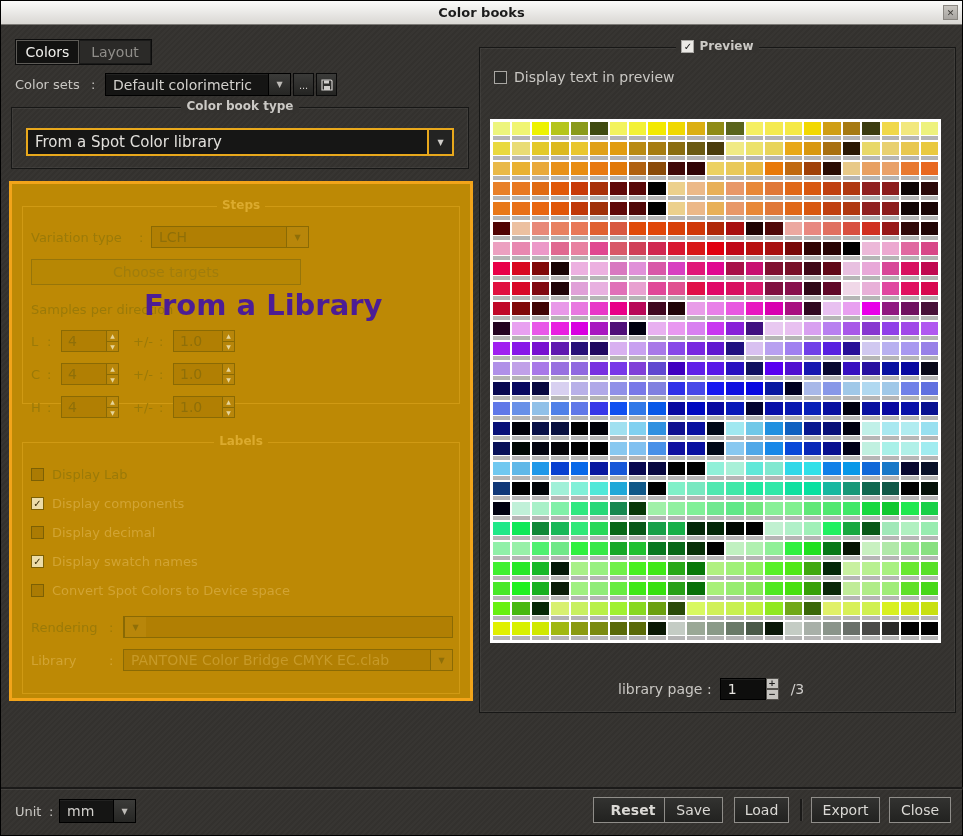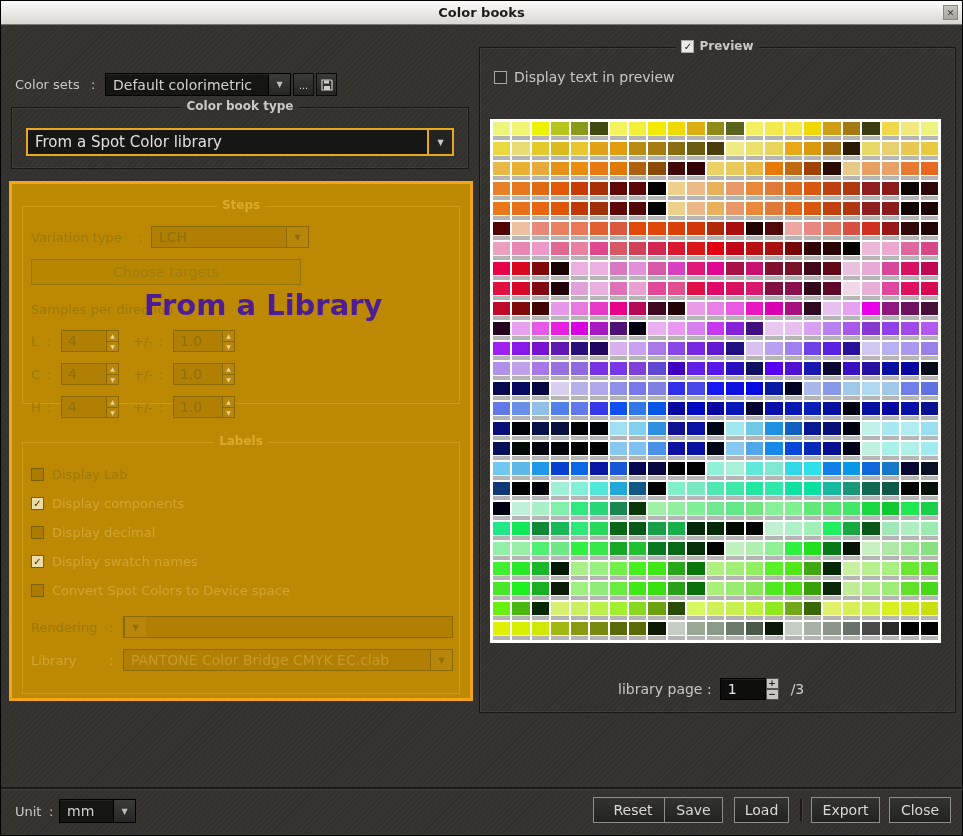--- a/index.html
+++ b/index.html
@@ -117,37 +117,41 @@
   .info-panel .half{flex:1;text-align:center;font-size:14px;color:#ceccc8;}
   .info-panel .vdiv{width:1px;align-self:stretch;margin:7px 0;background:#504e4a;box-shadow:-1px 0 0 #1c1b1a;}
   
   .hsep{position:absolute;left:0;top:786px;width:963px;height:2px;background:#1b1a19;box-shadow:0 1px 0 rgba(255,255,255,.07);}
   .unitrow{position:absolute;left:14px;top:798px;height:24px;display:flex;align-items:center;}
   .unitrow .lbl{width:34px;}
   .unitrow .colon{width:10px;}
   .unitrow .combo{width:77px;height:24px;}
   .unitrow .combo .val{font-size:14px;}
   .vsep{position:absolute;left:799px;top:798px;width:2px;height:22px;background:#1b1a19;box-shadow:1px 0 0 rgba(255,255,255,.08);}
-  .btn-reset{left:592px;width:80px;}
+  .btn-reset{left:592px;width:80px;font-weight:bold;}
   .btn-save{left:663px;width:59px;}
   .btn-load{left:733px;width:55px;}
   .btn-export{left:810px;width:69px;}
   .btn-close{left:888px;width:62px;}
   svg{display:block;}
 </style>
 </head>
 <body>
 
 <div class="window">
 
   <div class="titlebar">
     <span class="title">Color books</span>
     <span class="close">✕</span>
   </div>
 
+  <div class="tabs">
+    <div class="tab active">Colors</div>
+    <div class="tab inactive">Layout</div>
+  </div>
 
   <div class="colorsets">
     <span class="lbl">Color sets</span>
     <span class="colon">:</span>
     <div class="combo">
       <span class="val">Default colorimetric</span>
       <span class="arr">▼</span>
     </div>
     <button class="mini-btn">...</button>
     <button class="mini-btn">

